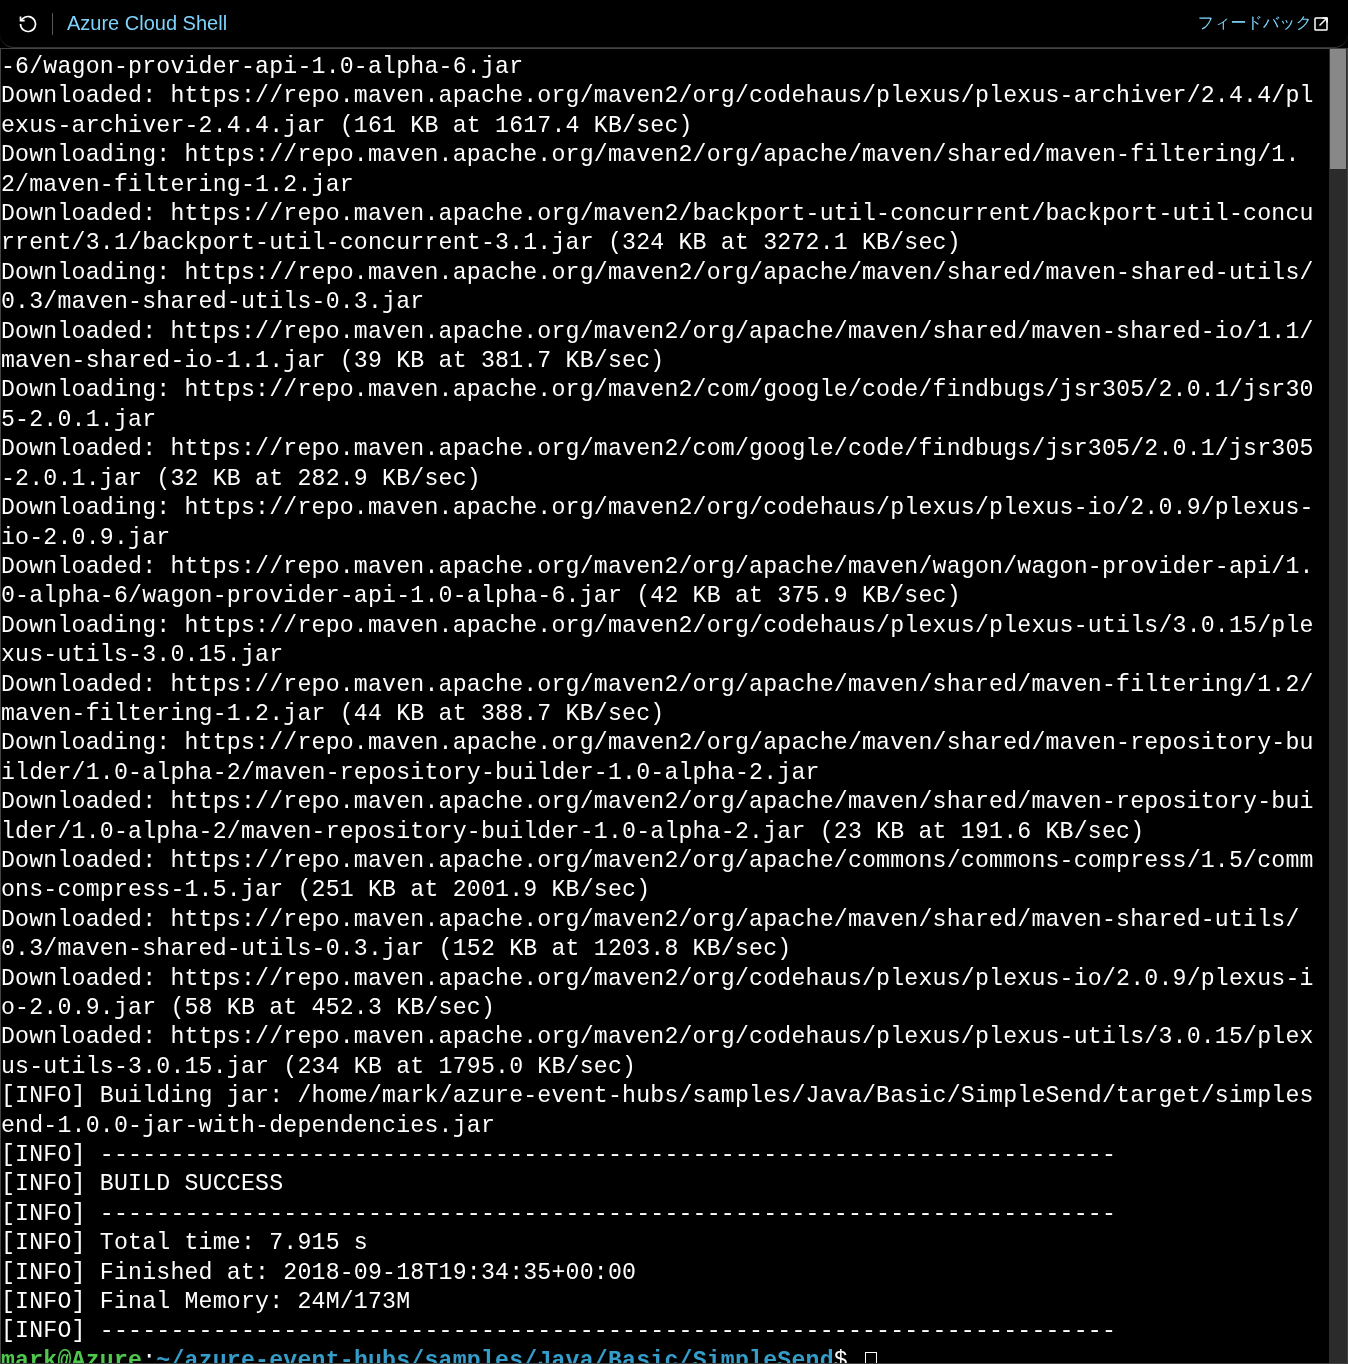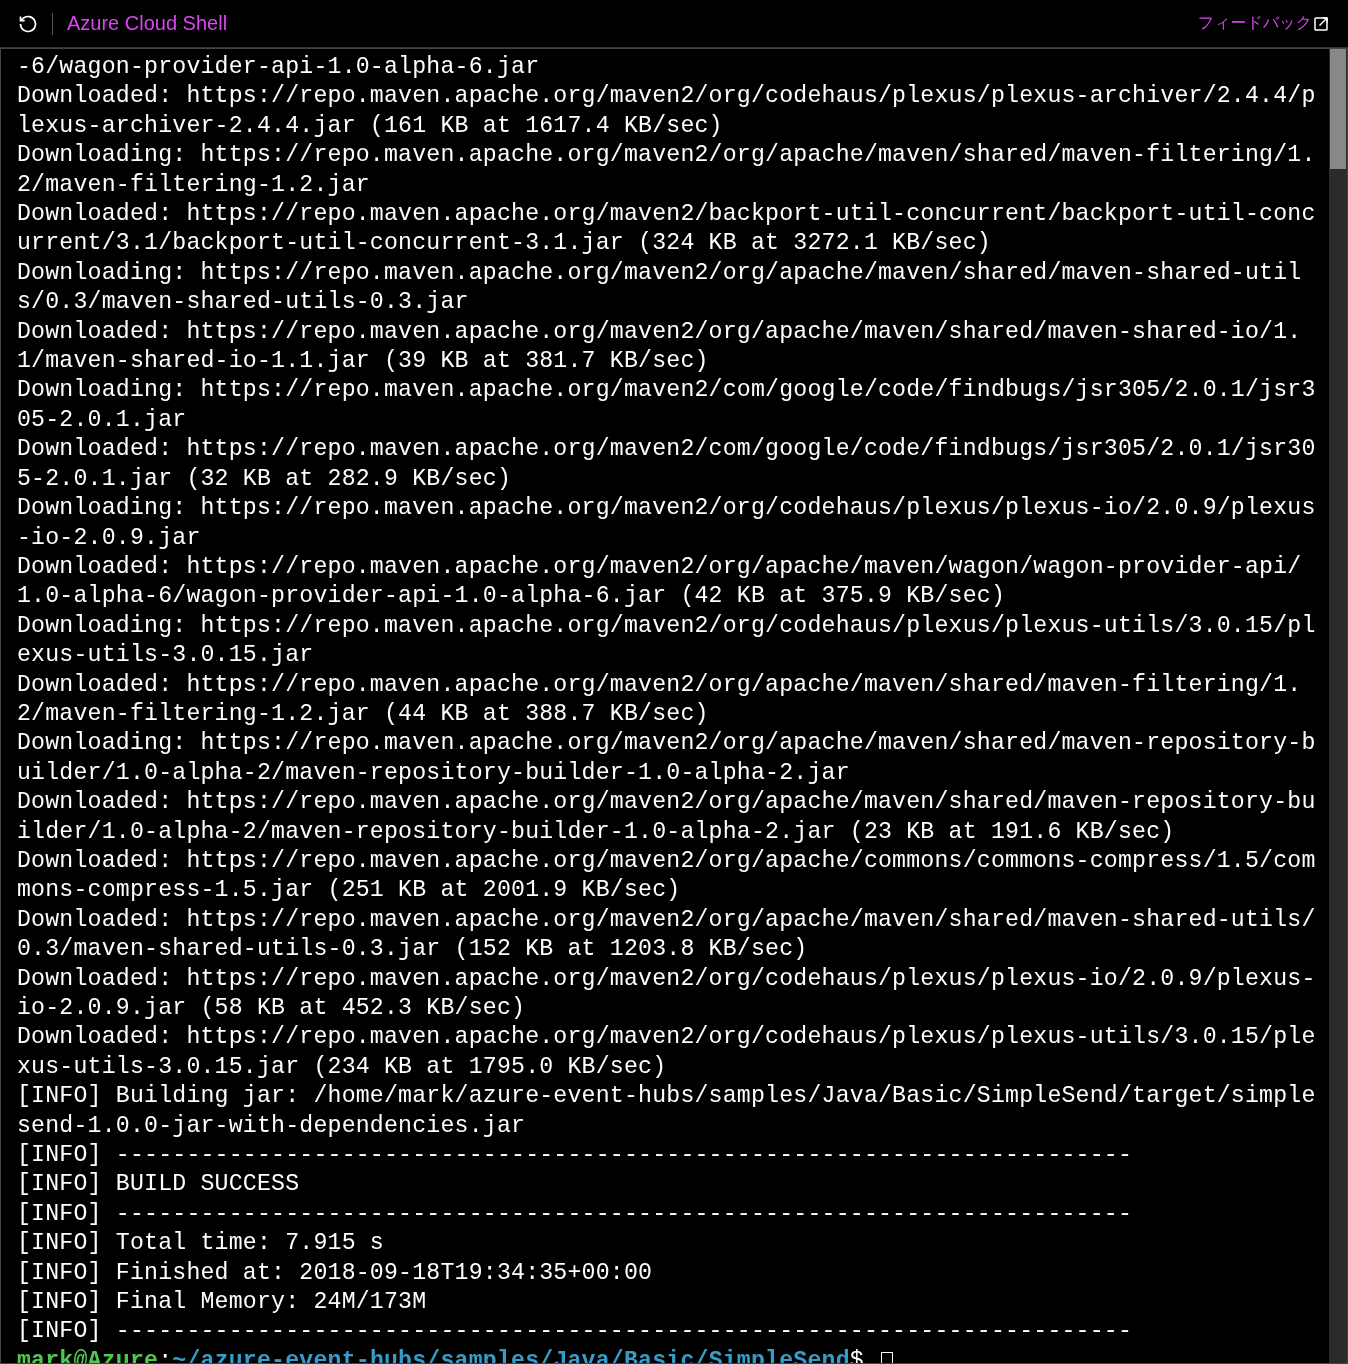--- a/index.html
+++ b/index.html
@@ -11,23 +11,24 @@
     overflow: hidden;
     display: flex;
     flex-direction: column;
   }
   .titlebar {
     background: #000;
     height: 48px;
     display: flex;
     align-items: center;
     padding: 0 18px;
-    color: #d946ef;
+    color: #7dd3fc;
     font-family: 'Segoe UI', sans-serif;
     border-bottom: 1px solid #333;
+    border-radius: 14px;
   }
   .titlebar-left {
     display: flex;
     align-items: center;
     gap: 14px;
     flex: 1;
   }
   .restart-icon {
     width: 20px;
     height: 20px;
@@ -65,21 +66,21 @@
     flex: 1;
     position: relative;
     border: 1px solid #444;
     overflow: hidden;
   }
   .terminal {
     background: #000;
     color: #fff;
     font-size: 23.2px;
     line-height: 29.4px;
-    padding: 4px 8px 8px 16px;
+    padding: 4px 8px 8px 0;
     white-space: pre-wrap;
     word-break: break-all;
     width: calc(100% - 18px);
     height: 100%;
     overflow-y: auto;
     font-weight: 500;
     letter-spacing: 0.2px;
   }
   .scrollbar {
     position: absolute;

